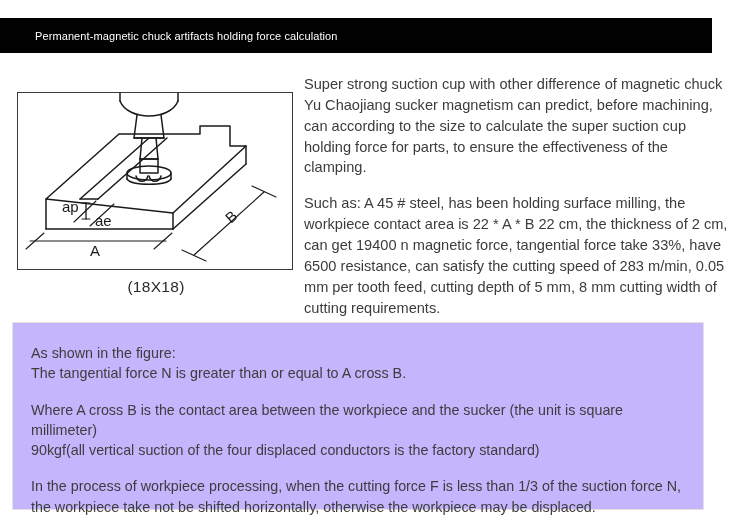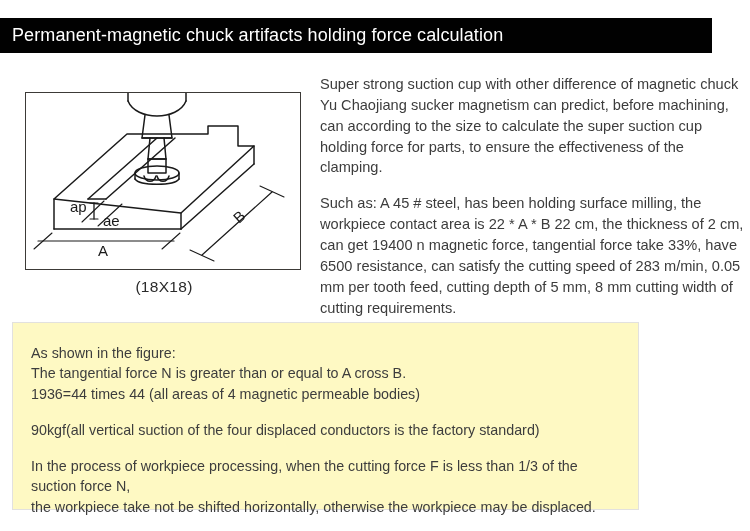--- a/index.html
+++ b/index.html
@@ -22,44 +22,43 @@
     left: 0;
     top: 18px;
     width: 712px;
     height: 35px;
     background: #010101;
     display: flex;
     align-items: center;
   }
   #title-bar .title-text {
     color: #ffffff;
-    font-size: 18px;
+    font-size: 11px;
     font-weight: 400;
     letter-spacing: 0.1px;
-    padding-left: 12px;
+    padding-left: 35px;
     white-space: nowrap;
   }
 
   
   #upper-area {
     position: absolute;
     left: 0;
     top: 62px;
     width: 750px;
     height: 245px;
   }
 
   
   #figure-block {
     position: absolute;
     left: 17px;
     top: 30px;
     width: 278px;
     height: 180px;
-    margin-left: 8px;
   }
   #figure-box {
     position: absolute;
     left: 0;
     top: 0;
     width: 276px;
     height: 178px;
     border: 1.2px solid #3c3a37;
     box-sizing: border-box;
     background: #ffffff;
@@ -74,41 +73,41 @@
     text-align: center;
     font-size: 15.5px;
     color: #2a2a2a;
     font-family: Liberation Sans, sans-serif;
     letter-spacing: 0.3px;
   }
 
   
   #right-text {
     position: absolute;
-    left: 320px;
+    left: 304px;
     top: 12px;
     width: 424px;
   }
   #right-text p {
     margin: 0 0 15px 0;
     font-size: 14.6px;
     line-height: 1.43;
     color: #3c3c3c;
     text-align: left;
   }
   #right-text p:last-child { margin-bottom: 0; }
 
   
   #bottom-panel {
     position: absolute;
     left: 12px;
     top: 322px;
-    width: 627px;
+    width: 692px;
     height: 188px;
-    background: #fef9c3;
+    background: #c4b5fd;
     border: 1px solid #e2e1df;
     box-sizing: border-box;
     padding: 20px 20px 0 18px;
   }
   #bottom-panel p {
     margin: 0 0 16px 0;
     font-size: 14.3px;
     line-height: 1.42;
     color: #3d3d3d;
   }
@@ -196,22 +195,22 @@
     <p>Super strong suction cup with other difference of magnetic chuck Yu Chaojiang sucker magnetism can predict, before machining, can according to the size to calculate the super suction cup holding force for parts, to ensure the effectiveness of the clamping.</p>
     <p>Such as: A 45 # steel, has been holding surface milling, the workpiece contact area is 22 * A * B 22 cm, the thickness of 2 cm, can get 19400 n magnetic force, tangential force take 33%, have 6500 resistance, can satisfy the cutting speed of 283 m/min, 0.05 mm per tooth feed, cutting depth of 5 mm, 8 mm cutting width of cutting requirements.</p>
   </div>
 
 </div>
 
 <div id="bottom-panel">
   <p>
     <span class="line">As shown in the figure:</span>
     <span class="line">The tangential force N is greater than or equal to A cross B.</span>
-    <span class="line">1936=44 times 44 (all areas of 4 magnetic permeable bodies)</span>
   </p>
   <p>
+    <span class="line">Where A cross B is the contact area between the workpiece and the sucker (the unit is square millimeter)</span>
     <span class="line">90kgf(all vertical suction of the four displaced conductors is the factory standard)</span>
   </p>
   <p>
     <span class="line">In the process of workpiece processing, when the cutting force F is less than 1/3 of the suction force N,</span>
     <span class="line">the workpiece take not be shifted horizontally, otherwise the workpiece may be displaced.</span>
   </p>
 </div>
 
 </body></html>

